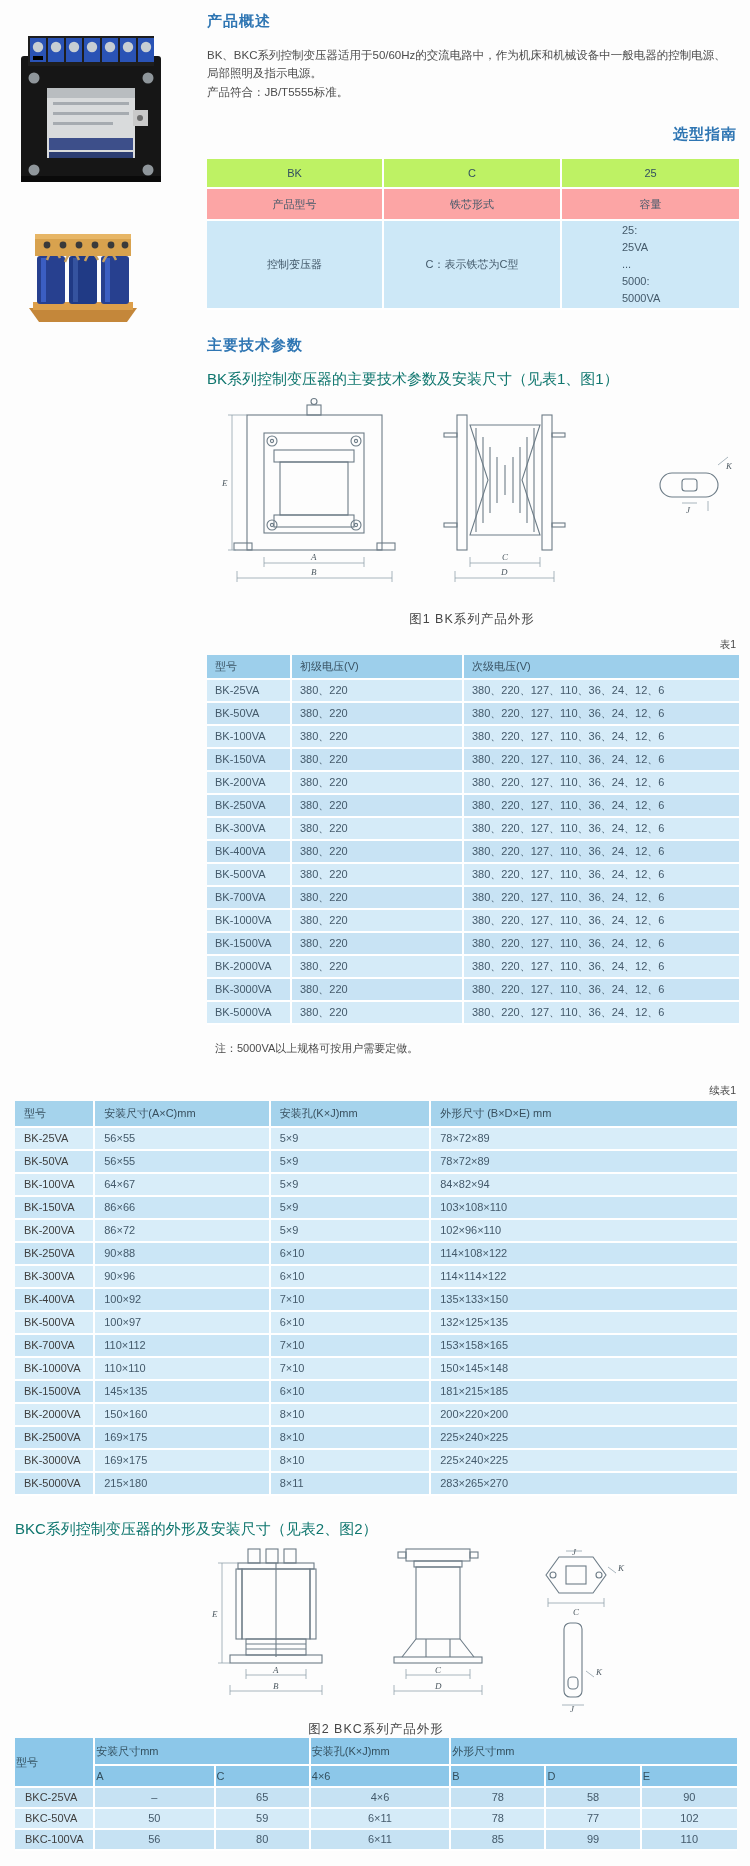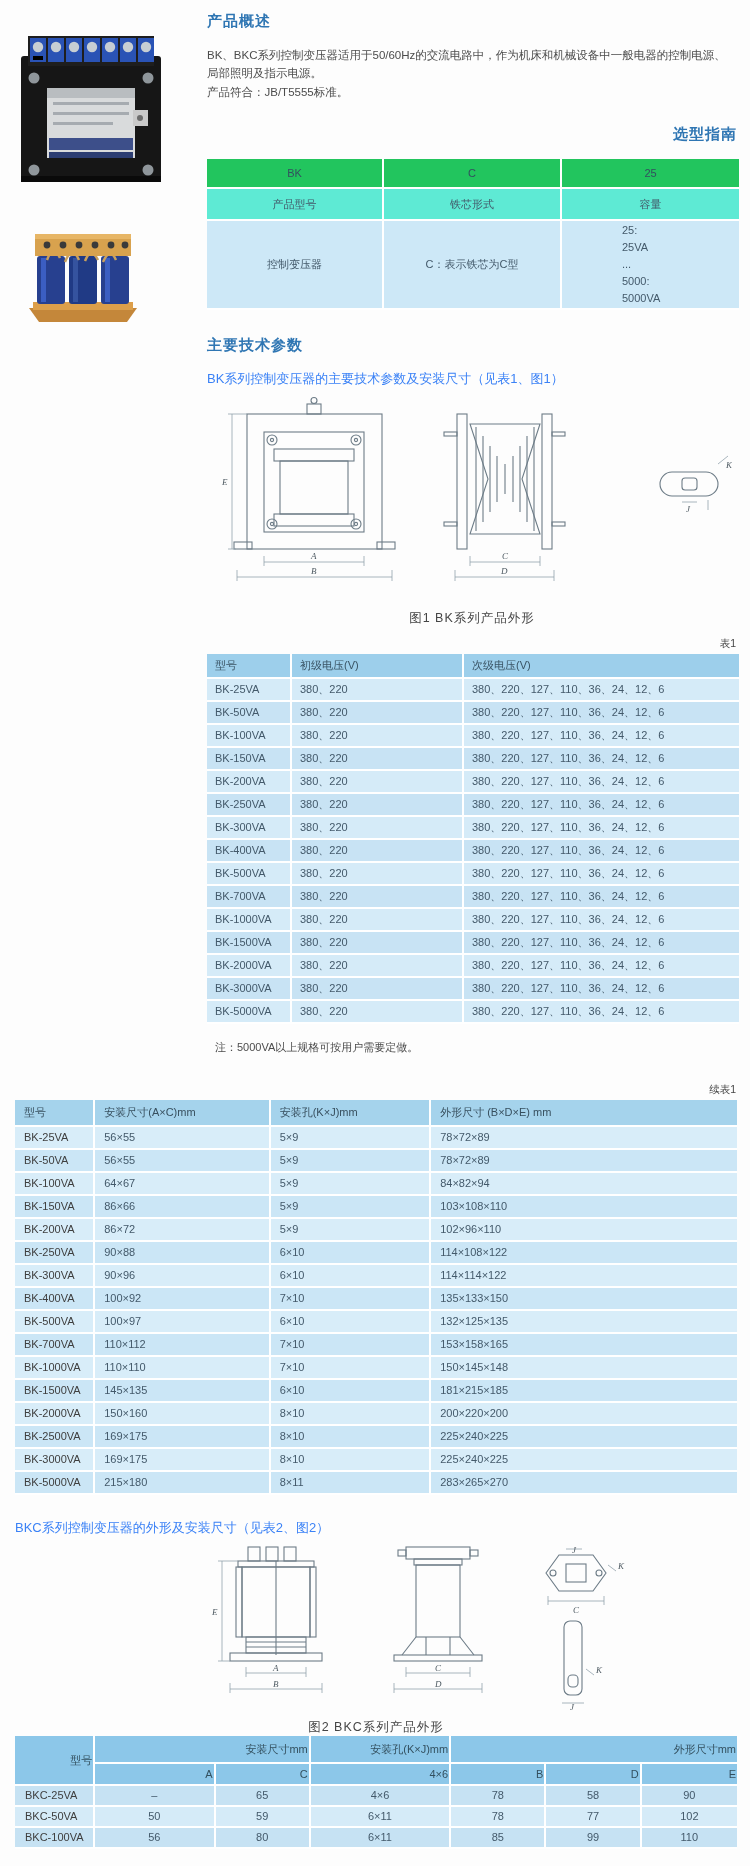--- a/index.html
+++ b/index.html
@@ -4,49 +4,49 @@
 <style>
   html,body{margin:0;padding:0;background:#f6f6f6;}
   .page{width:750px;height:1866px;margin:0 auto;background:#fdfdfd;overflow:hidden;
         font-family:"Liberation Sans","DejaVu Sans",sans-serif;color:#4c4c4c;position:relative;}
   .top{display:flex;padding:8px 13px 0 15px;}
   .photos{width:192px;flex:none;padding-top:22px;}
   .content{flex:1;min-width:0;}
 
   h2.sec{color:#2f76b3;font-size:15px;font-weight:bold;margin:4px 0 15px 0;letter-spacing:1px;}
   p.body-text{font-size:11.5px;line-height:1.6;color:#4c4c4c;margin:0;}
-  p.intro{font-size:13px;color:#3b82f6;margin:0 0 6px 0;}
+  p.intro{font-size:15px;color:#0f766e;margin:0 0 6px 0;}
 
   table{border-collapse:separate;border-spacing:0;width:100%;table-layout:fixed;}
   td,th{border-right:2px solid #fff;border-bottom:2px solid #fff;font-weight:normal;
         font-size:11px;color:#43596a;overflow:hidden;}
   td:last-child,th:last-child{border-right:none;}
 
   
   .sel-table td{text-align:center;vertical-align:middle;}
-  .sel-table .hd td{background:#22c55e;height:26px;color:#33505f;}
-  .sel-table .sub td{background:#5eead4;height:28px;font-family:Liberation Mono, monospace;}
+  .sel-table .hd td{background:#bef264;height:26px;color:#33505f;}
+  .sel-table .sub td{background:#fca5a5;height:28px;font-family:Liberation Mono, monospace;}
   .sel-table .val td{background:#cde8f7;height:82px;}
   .sel-table .val td.left{text-align:left;padding-left:60px;white-space:pre-line;line-height:1.55;}
 
   
   .t1 th{background:#9dcfeb;text-align:left;padding:4px 8px;height:14px;color:#3a5465;}
   .t1 td{padding:4px 8px;height:13px;line-height:13px;}
   .t1 tbody tr:nth-child(even) td{background:#c8e3f4;}
   .t1 tbody tr:nth-child(odd) td{background:#d5ebf8;}
 
   
   .tc th{background:#a5d3ec;text-align:left;padding:5px 9px;height:14px;color:#374f5e;}
   .tc td{padding:4px 9px;height:13px;line-height:13px;}
   .tc tbody tr:nth-child(even) td{background:#cbe6f6;}
   .tc tbody tr:nth-child(odd) td{background:#d8edf9;}
   .tc td:first-child{color:#3e3e3e;}
 
   
-  .t2 th{background:#8cc7e9;text-align:right;color:#33505f;}
+  .t2 th{background:#8cc7e9;text-align:left;color:#33505f;}
   .t2 thead tr:first-child th{height:24px;}
   .t2 thead tr:last-child th{height:18px;}
   .t2 td{text-align:center;padding:3px 8px;height:13px;line-height:13px;}
   .t2 td:first-child{text-align:left;padding-left:10px;color:#3e3e3e;}
   .t2 tbody tr:nth-child(even) td{background:#d5ebf8;}
   .t2 tbody tr:nth-child(odd) td{background:#c6e2f3;}
 
   .tbl-label{font-size:10.5px;color:#454545;text-align:right;margin:10px 1px 3px 0;}
   .fig-caption{font-size:12.5px;color:#454545;text-align:center;margin:4px 0 0 0;letter-spacing:1px;}
   .note{font-size:11px;color:#4c4c4c;margin:16px 0 0 8px;}

